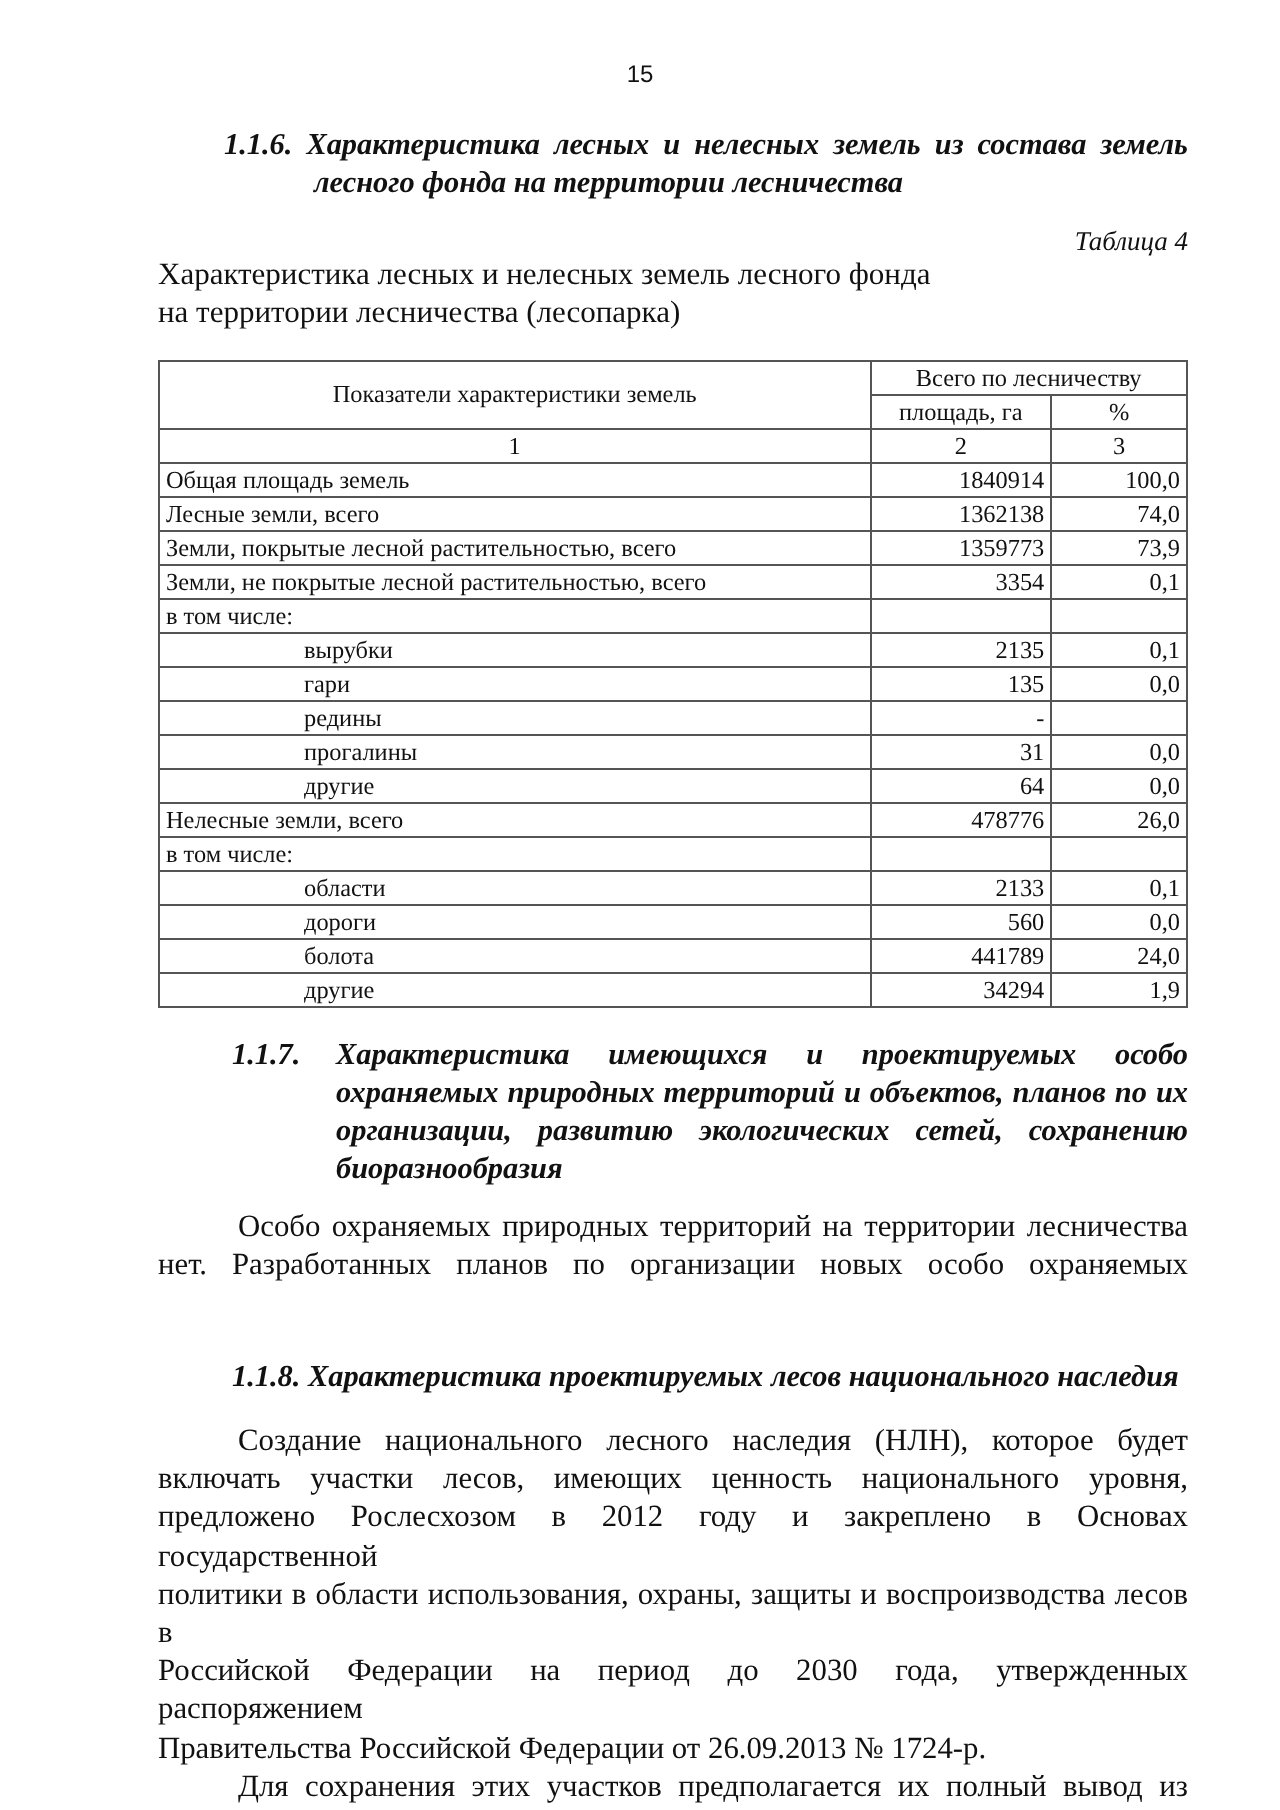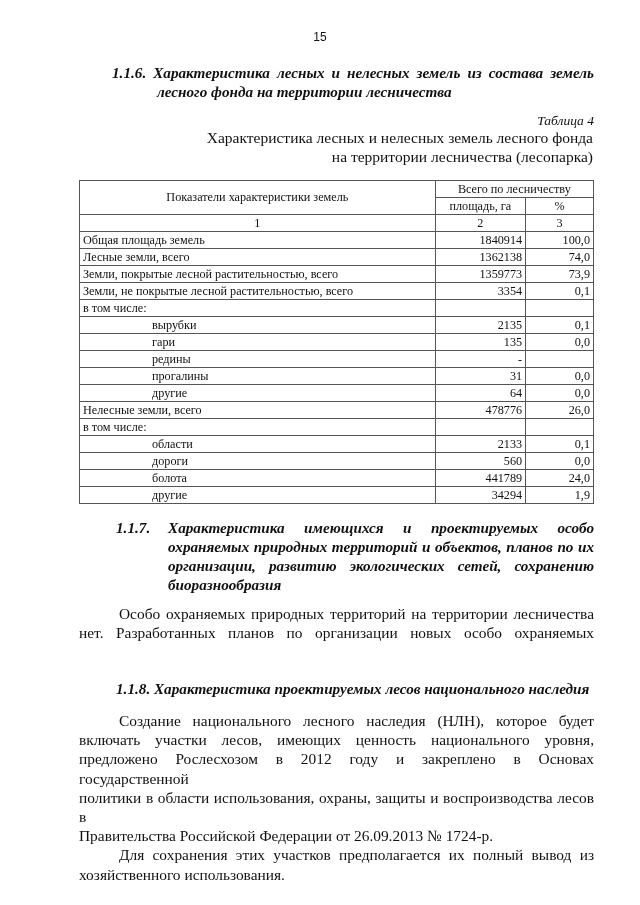--- a/index.html
+++ b/index.html
@@ -6,21 +6,21 @@
   body { width: 640px; height: 905px; position: relative; overflow: hidden;
          font-family: "Liberation Serif", serif; color: #111; }
   .page-num { position: absolute; top: 30px; left: 0; width: 640px; text-align: center;
               font-family: "Liberation Sans", sans-serif; font-size: 12px; }
   .h-italic { font-family: "Liberation Serif", serif; font-weight: bold; font-style: italic;
               font-size: 15.2px; line-height: 19px; }
   .sec116 { position: absolute; top: 63px; left: 112px; width: 482px; }
   .sec116 .l1 { text-align: justify; text-align-last: justify; }
   .sec116 .l2 { padding-left: 45px; }
   .tab-label { position: absolute; top: 113px; right: 46px; font-style: italic; font-size: 13.5px; }
-  .tab-title { position: absolute; top: 128px; left: 79px; width: 514px; text-align: right;
+  .tab-title { position: absolute; top: 128px; left: 79px; width: 514px; text-align: left;
                font-size: 15.5px; line-height: 19px; }
   table.data { position: absolute; top: 180px; left: 79px; width: 515px;
                border-collapse: collapse; font-size: 12.2px; }
   table.data td { border: 1px solid #555; padding: 0 3px; height: 16px; line-height: 15px; }
   table.data td.c1 { width: 334px; }
   table.data td.c2 { width: 92px; text-align: right; }
   table.data td.c3 { width: 69px; text-align: right; }
   table.data td.ctr { text-align: center; }
   table.data td.ind { padding-left: 72px; }
   .sec117 { position: absolute; top: 518px; left: 116px; width: 478px; }
@@ -167,16 +167,17 @@
   <div class="jl">нет. Разработанных планов по организации новых особо охраняемых</div>
 </div>
 
 <div class="sec118 h-italic">1.1.8. Характеристика проектируемых лесов национального наследия</div>
 
 <div class="para p2">
   <div class="ind jl">Создание национального лесного наследия (НЛН), которое будет</div>
   <div class="jl">включать участки лесов, имеющих ценность национального уровня,</div>
   <div class="jl">предложено Рослесхозом в 2012 году и закреплено в Основах государственной</div>
   <div class="jl">политики в области использования, охраны, защиты и воспроизводства лесов в</div>
+  <div class="jl">Российской Федерации на период до 2030 года, утвержденных распоряжением</div>
   <div>Правительства Российской Федерации от 26.09.2013 № 1724-р.</div>
   <div class="ind jl">Для сохранения этих участков предполагается их полный вывод из</div>
   <div>хозяйственного использования.</div>
 </div>
 
 </body></html>

